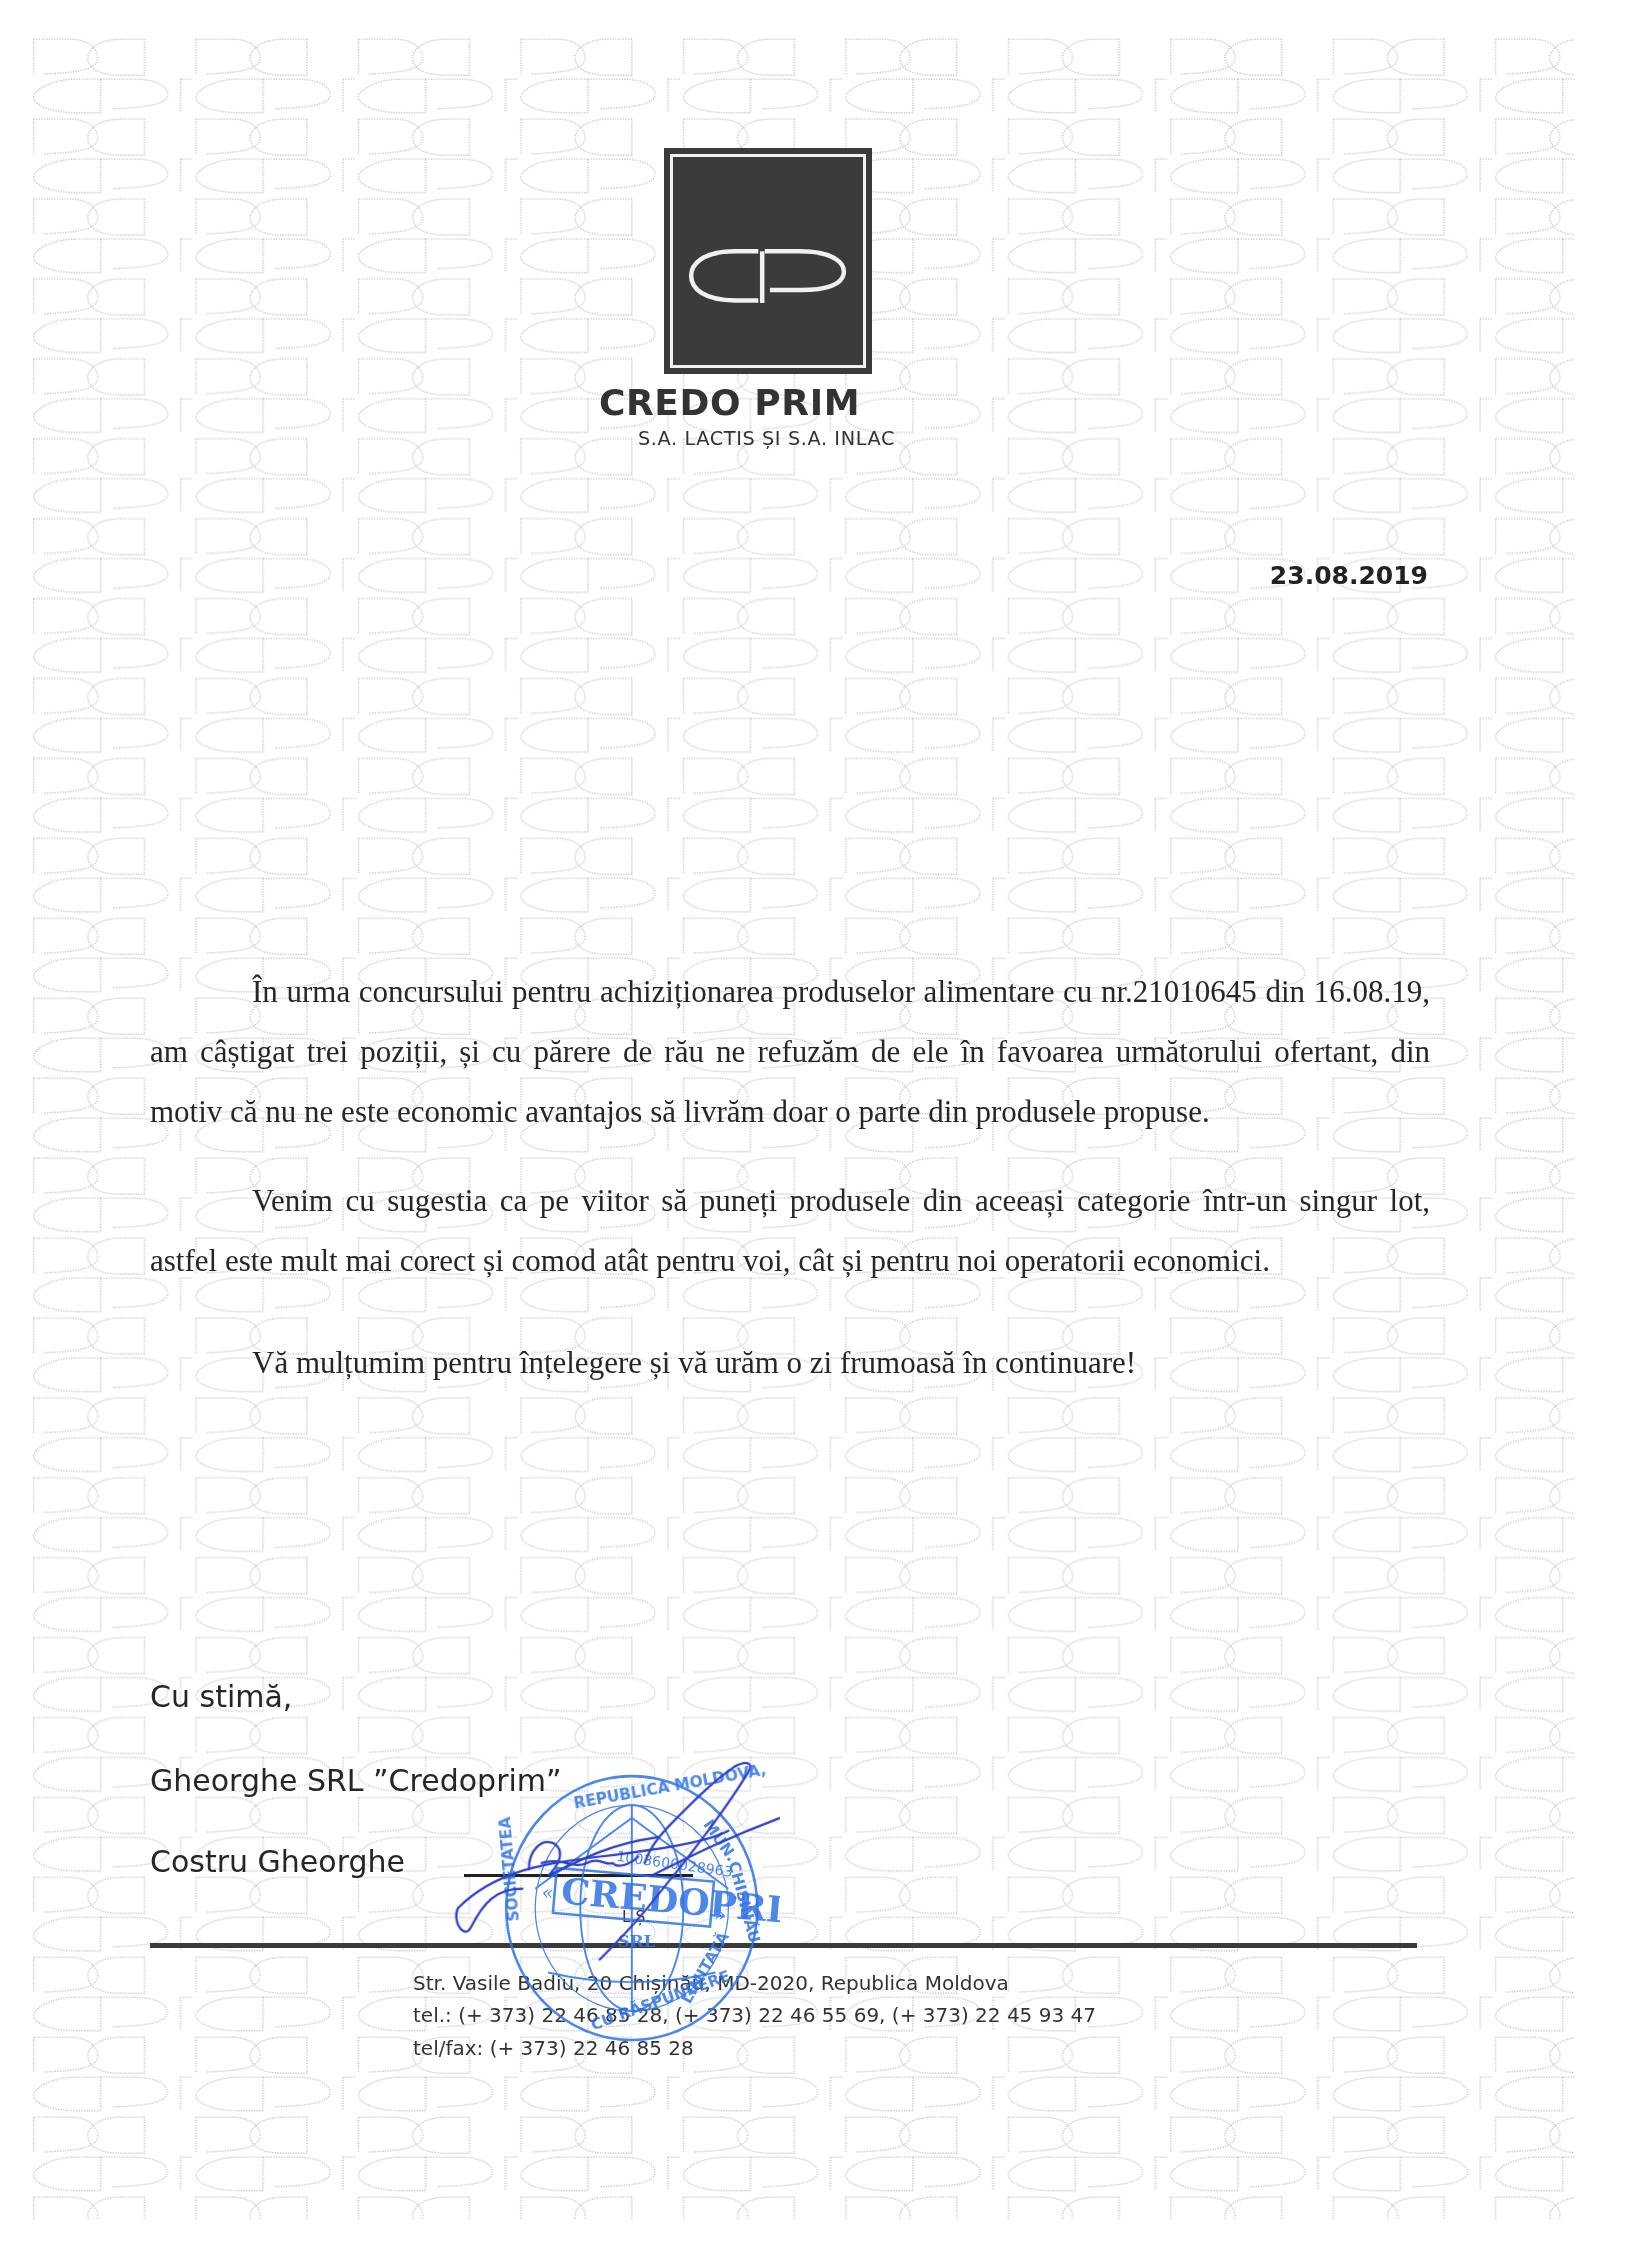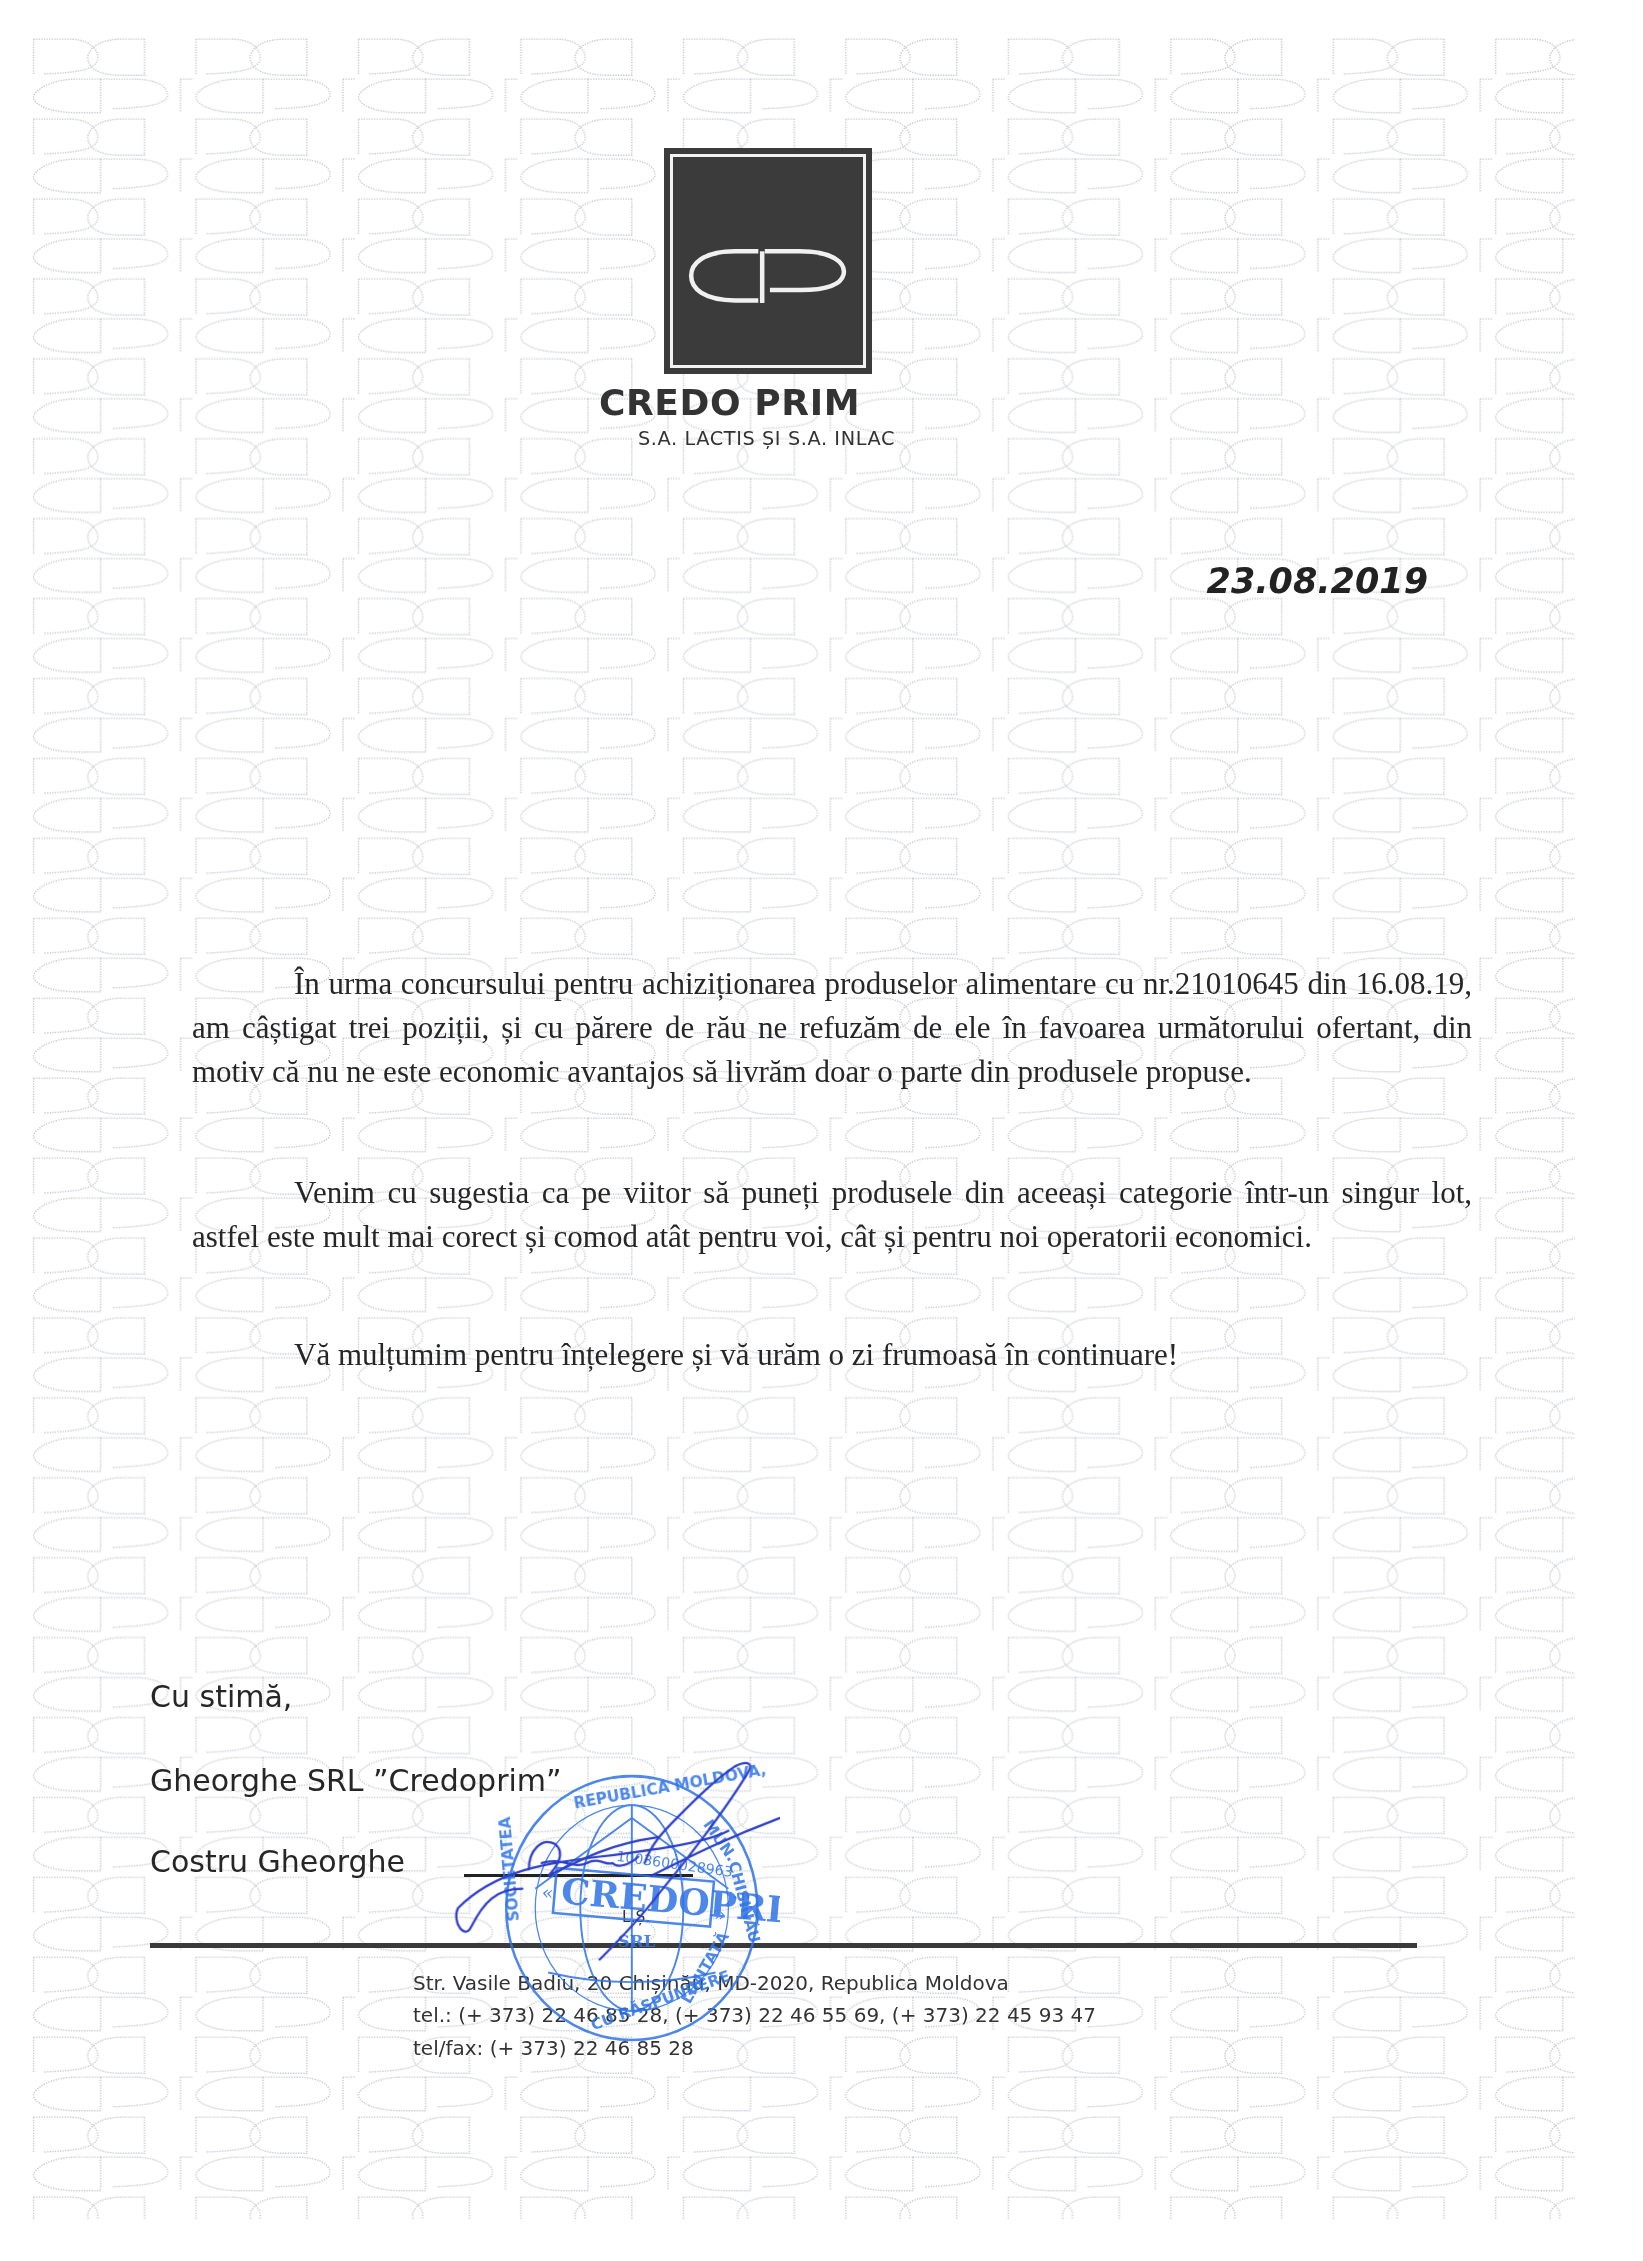--- a/index.html
+++ b/index.html
@@ -9,25 +9,25 @@
   .abs { position:absolute; z-index:2; }
 
   
   .logo-box { left:664px; top:148px; width:208px; height:226px; background:#3b3b3b; box-sizing:border-box; }
   .logo-inner { position:absolute; left:6.4px; top:6.4px; right:6.4px; bottom:6.4px; border:3.9px solid #f2f2f2; box-sizing:border-box; }
   .logo-mono { position:absolute; left:0; top:0; width:100%; height:100%; }
   .brand-name { left:599px; width:335px; top:382px; text-align:left; font-family:"DejaVu Sans", sans-serif; font-weight:bold; font-size:36px; color:#333; letter-spacing:0.6px; }
   .brand-sub { left:599px; width:335px; top:427px; text-align:center; font-family:"DejaVu Sans", sans-serif; font-size:19.3px; color:#333; letter-spacing:0.6px; }
 
   
-  .date { right:216px; top:561px; font-family:"DejaVu Sans", sans-serif; font-weight:bold; font-size:35px; color:#222;font-style:italic; }
+  .date { right:216px; top:561px; font-family:"DejaVu Sans", sans-serif; font-weight:bold; font-size:25px; color:#222; }
   .recipient { right:216px; top:646px; font-family:"DejaVu Sans", sans-serif; font-weight:bold; font-size:35px; color:#222; }
 
   
-  .body-text { left:150px; width:1280px; font-family:"Liberation Serif", "DejaVu Serif", serif; font-size:31px; line-height:44px; color:#262626; text-align:justify;margin-left:42px; }
+  .body-text { left:150px; width:1280px; font-family:"Liberation Serif", "DejaVu Serif", serif; font-size:31px; line-height:60px; color:#262626; text-align:justify; }
   .body-text p { margin:0; text-indent:102px; }
   .p1 { top:962px; }
   .p2 { top:1171px; }
   .p3 { top:1333px; }
   .p3 p { text-align:left; }
 
   
   .closing { left:150px; font-family:"DejaVu Sans", sans-serif; font-size:30px; color:#262626; }
   .c1 { top:1679px; }
   .c2 { top:1763px; }

